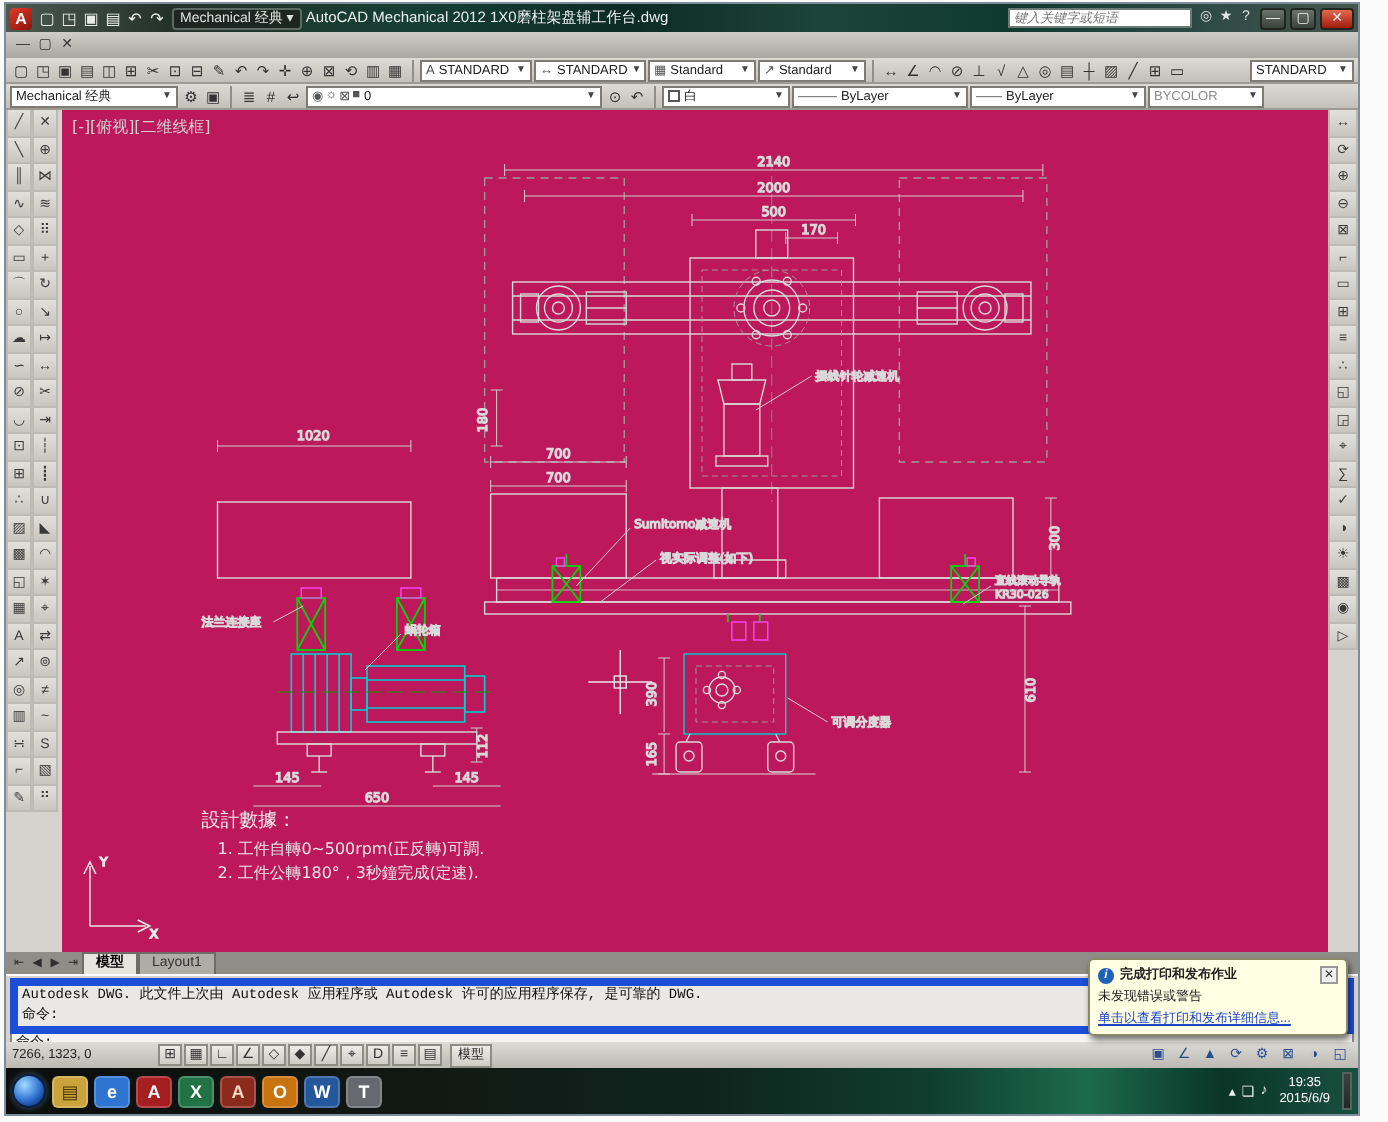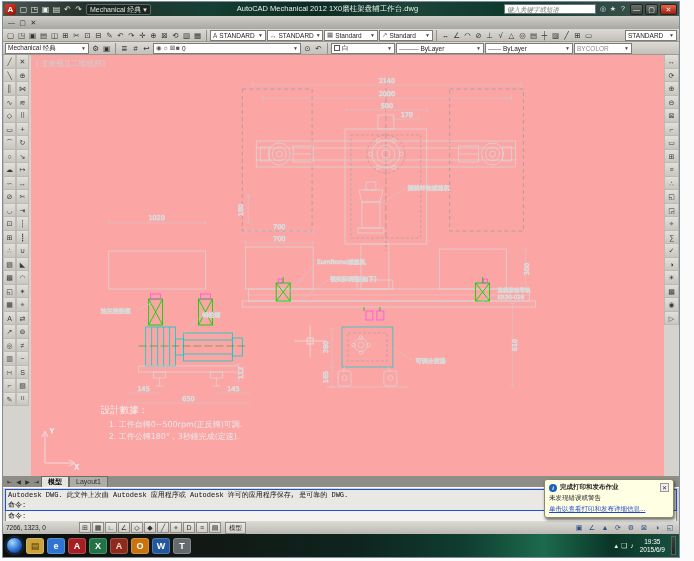--- a/index.html
+++ b/index.html
@@ -8,21 +8,21 @@
   #win{position:absolute;left:2px;top:1px;width:678px;height:557px;border:1px solid #7f8d96;
     display:flex;flex-direction:column;background:#d6d3ce;}
   
   #titlebar{height:14px;display:flex;align-items:center;gap:2px;padding:0 2px;
     background:linear-gradient(90deg,#4d5a54 0%,#25322c 12%,#163f33 30%,#0c2b23 46%,#1c564597 60%,#0e3a2e 74%,#2c4a43 88%,#44564f 100%),#1e2b26;}
   .logo{width:11px;height:11px;background:linear-gradient(145deg,#e03a2a,#8c1408);color:#fff;font-size:8px;
     font-weight:bold;text-align:center;line-height:11px;border-radius:2px;}
   .qicon{width:11px;height:11px;color:#e8ece9;font-size:8px;line-height:11px;text-align:center;}
   .wsdrop{height:11px;background:rgba(28,34,31,.75);border:1px solid #5c6a63;color:#dfe5e1;font-size:7px;
     line-height:9px;padding:0 3px;white-space:nowrap;border-radius:2px;}
-  #titletext{flex:1;text-align:center;color:#e9efec;font-size:7.5px;white-space:nowrap;overflow:hidden;}
+  #titletext{flex:1;color:#e9efec;font-size:7.5px;white-space:nowrap;overflow:hidden;}
   #icsearch{width:92px;height:10px;font-size:6.5px;border:1px solid #6b7a73;background:#fff;color:#888;
     font-style:italic;padding:0 2px;}
   .icbtn{width:10px;height:10px;color:#dfe5e1;font-size:7px;line-height:10px;text-align:center;}
   .winbtn{width:13px;height:11px;background:linear-gradient(#6a736e,#39423d);border:1px solid #20261f;
     color:#eee;font-size:7px;line-height:9px;text-align:center;border-radius:2px;}
   .winbtn.close{background:linear-gradient(#e2694f,#a01b0b);width:17px;}
   
   #menubar{height:13px;background:linear-gradient(#cfcdc8,#a9a7a2);display:flex;align-items:center;
     font-size:7.5px;color:#1a1a1a;padding:0 3px;}
   #menuitems{display:flex;flex:1;}
@@ -37,31 +37,31 @@
     display:flex;align-items:center;padding:0 2px;gap:2px;white-space:nowrap;overflow:hidden;}
   .drop .arr{margin-left:auto;font-size:5px;color:#444;}
   .drop .mini{font-size:6.5px;color:#555;}
   .gray{color:#8a8a8a;}
   
   #work{flex:1;display:flex;min-height:0;}
   .strip{background:#d6d3ce;display:flex;}
   .col{display:flex;flex-direction:column;width:13px;overflow:hidden;}
   .col span{height:13.5px;font-size:7px;line-height:13px;text-align:center;color:#3a3a3a;
     border:1px solid #bdbab4;border-top:none;background:linear-gradient(#e2e0db,#c9c6c0);}
-  #canvas{flex:1;background:#fca5a5;position:relative;text-align:center;}
+  #canvas{flex:1;background:#be185d;position:relative;text-align:center;}
   #canvas svg{position:absolute;inset:0;width:100%;height:100%;}
   
   #tabs{height:11px;background:#8f8d88;display:flex;align-items:flex-end;font-size:7px;padding-left:2px;}
   #tabnav span{display:inline-block;width:9px;text-align:center;color:#2e2e2e;font-size:6px;line-height:10px;}
   .tab{padding:0 6px;line-height:10px;border:1px solid #6e6c67;border-bottom:none;}
   .tab.active{background:#e6e4df;font-weight:bold;color:#000;}
   .tab.inactive{background:#aeaca7;color:#333;}
   
   #cmd{height:34px;background:#d6d3ce;border-top:1px solid #fff;display:flex;flex-direction:column;padding:1px 2px;}
-  #cmdhist{flex:1;background:#e9e8e4;border:1px solid #1d4ed8;font-size:7px;color:#111;padding:0 2px;line-height:10px;
+  #cmdhist{flex:1;background:#e9e8e4;border:4px solid #1d4ed8;font-size:7px;color:#111;padding:0 2px;line-height:10px;
     font-family:"Liberation Mono","DejaVu Sans Mono",monospace;position:relative;}
   #cmdin{height:12px;background:#f4f3f0;border:1px solid #8c8984;border-top:none;font-size:7px;color:#111;
     padding:0 2px;line-height:11px;font-family:"Liberation Mono","DejaVu Sans Mono",monospace;}
   #cmdscroll{position:absolute;right:0;top:0;bottom:0;width:7px;background:#c7c4bf;border-left:1px solid #8c8984;
     font-size:5px;color:#555;text-align:center;line-height:8px;}
   
   #status{height:13px;background:linear-gradient(#dddbd6,#bcb9b3);display:flex;align-items:center;
     font-size:6.5px;color:#222;padding:0 3px;gap:1px;}
   #coords{width:72px;white-space:nowrap;}
   .stgl{width:12px;height:11px;border:1px solid #8f8c86;background:linear-gradient(#ecebe7,#cfccc6);

